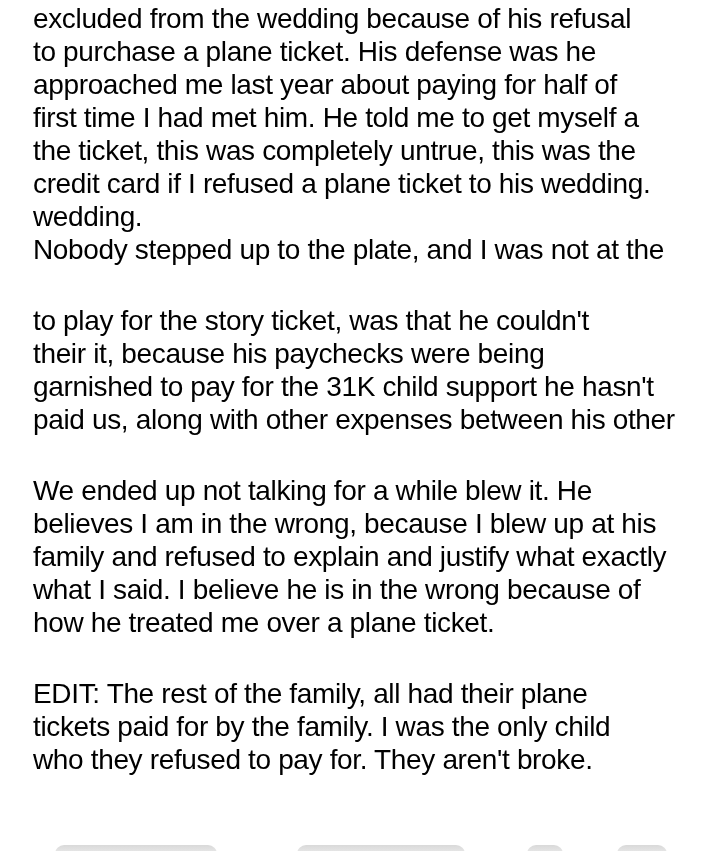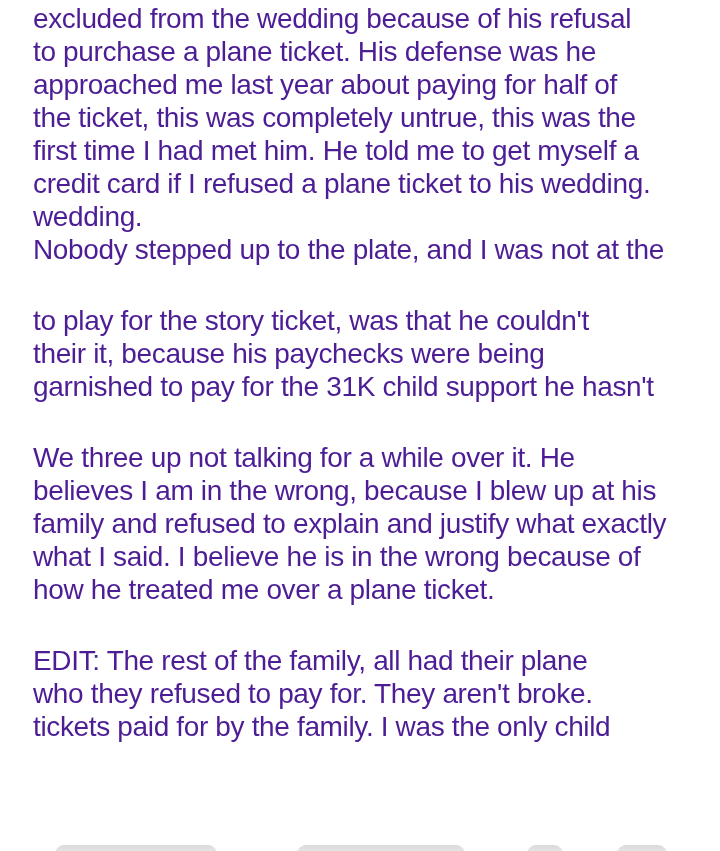--- a/index.html
+++ b/index.html
@@ -19,21 +19,21 @@
   }
   .post p {
     margin: 0 0 38px 0;
   }
   .ln {
     display: block;
     white-space: nowrap;
     font-size: 28px;
     line-height: 33px;
     letter-spacing: -0.35px;
-    color: #4c1d95;
+    color: #000000;
   }
   .pill {
     position: absolute;
     top: 845px;
     height: 22px;
     border-radius: 9px;
     background: linear-gradient(180deg, #d9d9d9 0%, #ececec 45%, #efefef 100%);
   }
   .pill-1 { left: 55px;  width: 162px; }
   .pill-2 { left: 297px; width: 168px; }
@@ -44,45 +44,46 @@
 <body>
 
 <div>
 
   <main class="post">
 
     <p>
       <span class="ln">excluded from the wedding because of his refusal</span>
       <span class="ln">to purchase a plane ticket. His defense was he</span>
       <span class="ln">approached me last year about paying for half of</span>
+      <span class="ln">first time I had met him. He told me to get myself a</span>
       <span class="ln">the ticket, this was completely untrue, this was the</span>
-      <span class="ln">first time I had met him. He told me to get myself a</span>
       <span class="ln">credit card if I refused a plane ticket to his wedding.</span>
       <span class="ln">wedding.</span>
       <span class="ln">Nobody stepped up to the plate, and I was not at the</span>
     </p>
 
     <p>
       <span class="ln">to play for the story ticket, was that he couldn't</span>
       <span class="ln">their it, because his paychecks were being</span>
       <span class="ln">garnished to pay for the 31K child support he hasn't</span>
+      <span class="ln">paid us, along with other expenses between his other</span>
     </p>
 
     <p>
-      <span class="ln">We three up not talking for a while over it. He</span>
+      <span class="ln">We ended up not talking for a while blew it. He</span>
       <span class="ln">believes I am in the wrong, because I blew up at his</span>
       <span class="ln">family and refused to explain and justify what exactly</span>
       <span class="ln">what I said. I believe he is in the wrong because of</span>
       <span class="ln">how he treated me over a plane ticket.</span>
     </p>
 
     <p>
       <span class="ln">EDIT: The rest of the family, all had their plane</span>
+      <span class="ln">tickets paid for by the family. I was the only child</span>
       <span class="ln">who they refused to pay for. They aren't broke.</span>
-      <span class="ln">tickets paid for by the family. I was the only child</span>
     </p>
 
   </main>
 
   <div class="pill pill-1"></div>
   <div class="pill pill-2"></div>
   <div class="pill pill-3"></div>
   <div class="pill pill-4"></div>
 
 </div>

